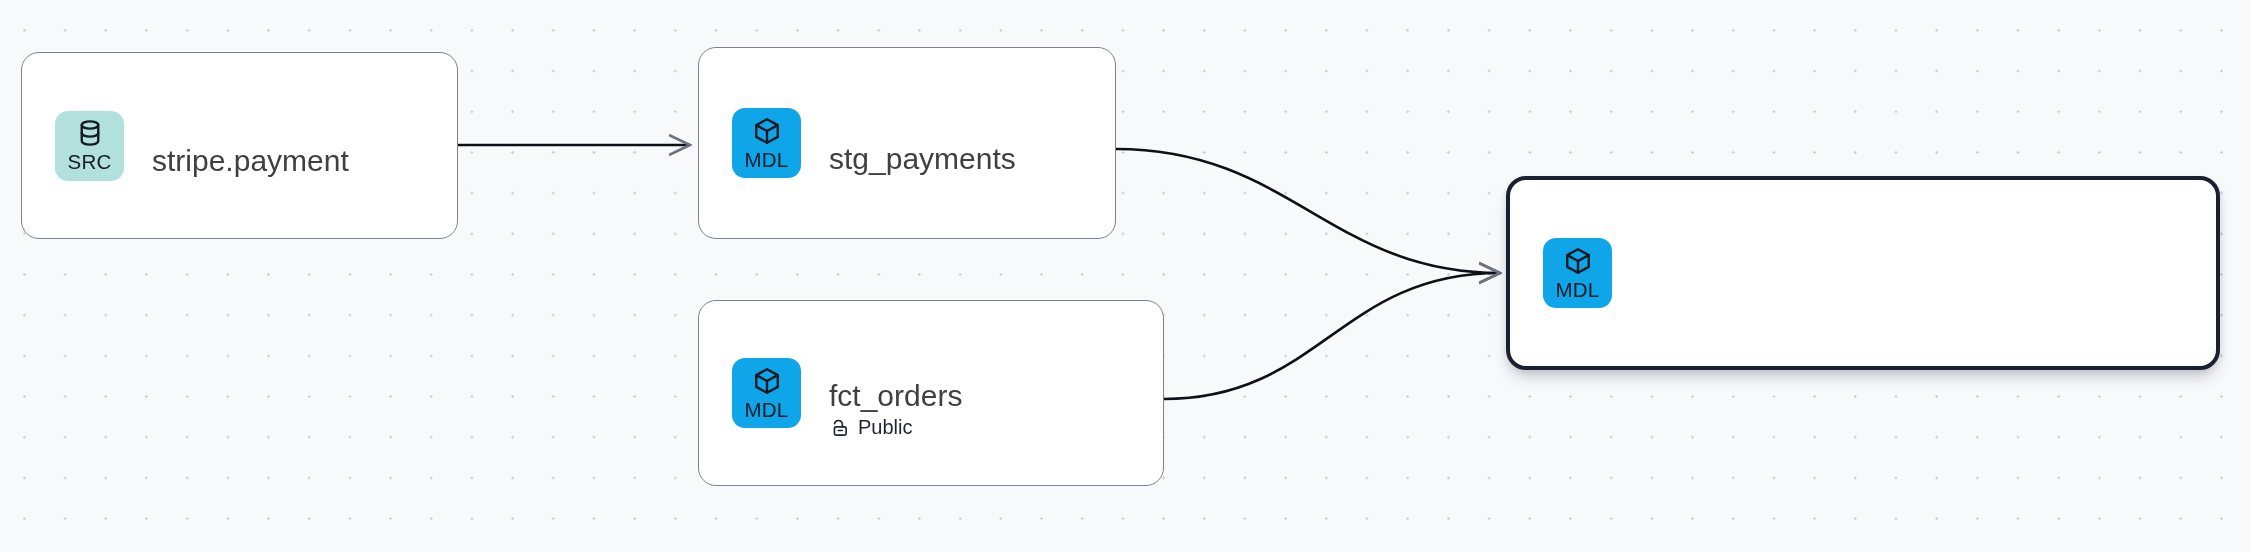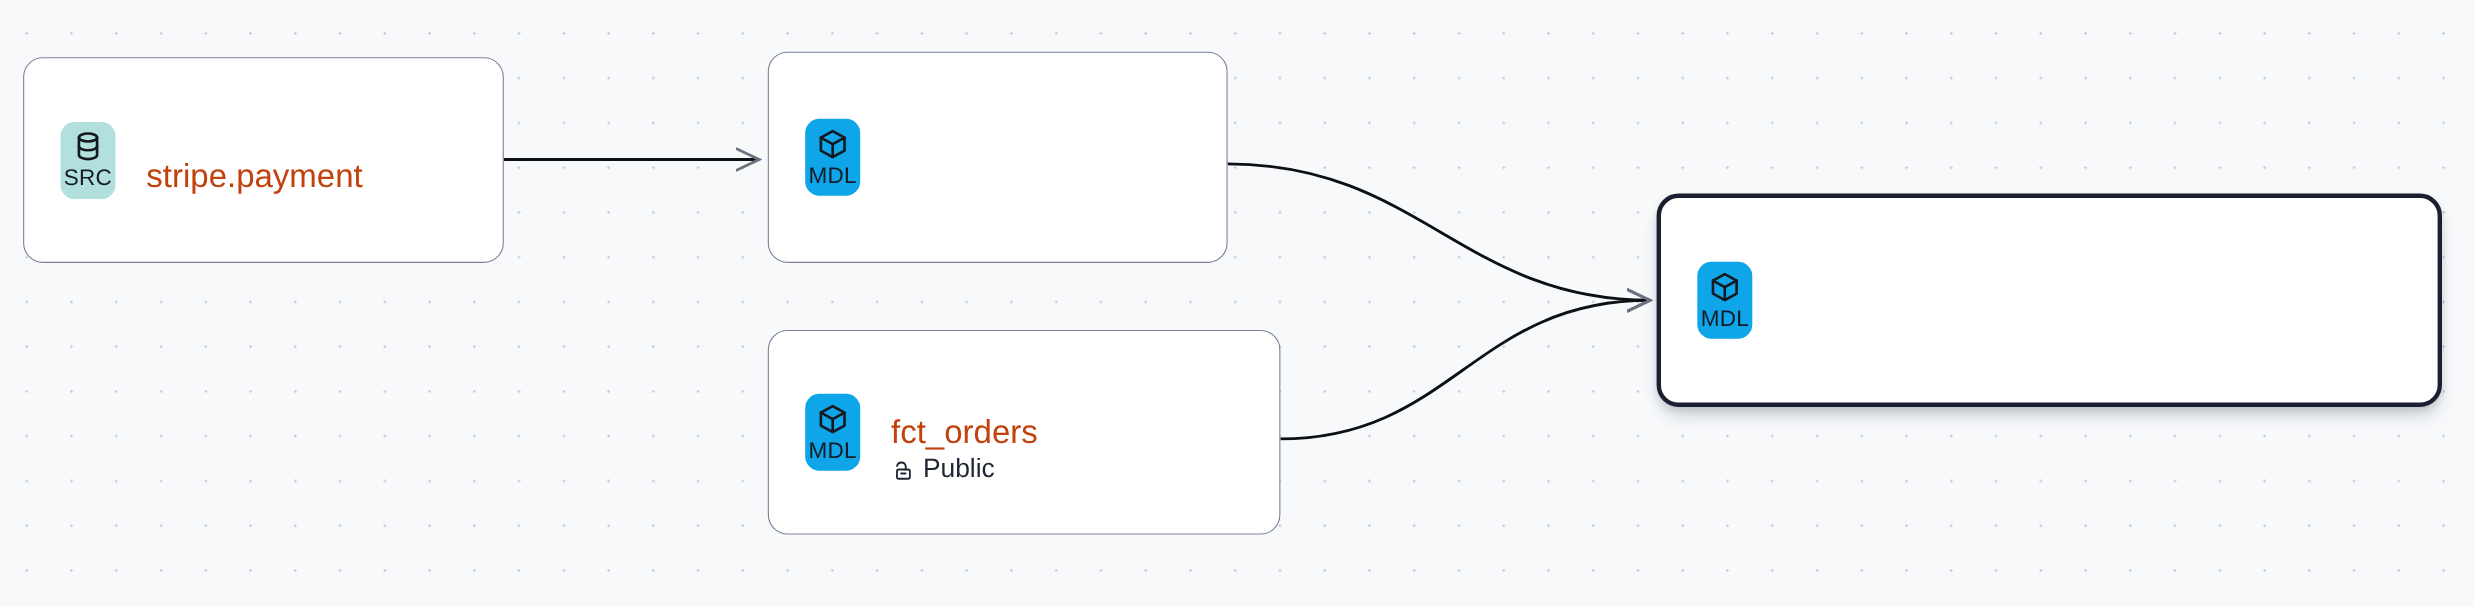--- a/index.html
+++ b/index.html
@@ -44,21 +44,21 @@
   }
   .node.selected {
     border: 4.5px solid #1b2030;
     border-radius: 20px;
     box-shadow: 0 10px 16px -4px rgba(30,38,60,0.22),
                 0 3px 8px -2px rgba(30,38,60,0.14);
   }
 
   .badge {
     flex: 0 0 auto;
-    width: 50px;
+    width: 69px;
     height: 70px;
     border-radius: 13px;
     display: flex;
     flex-direction: column;
     align-items: center;
     justify-content: center;
     gap: 1px;
     text-align: right;
   }
   .badge.src { background: #b2e0dd; }
@@ -78,30 +78,30 @@
     margin-left: 28px;
     display: flex;
     flex-direction: column;
     justify-content: center;
     gap: 4px;
   }
 
   .node-title {
     font-size: 30px;
     line-height: 1.12;
-    color: #c2410c;
+    color: #404040;
     white-space: nowrap;
     margin-top: 31px;
   }
 
   .node-meta {
     display: flex;
     align-items: center;
     gap: 8px;
-    font-size: 24px;
+    font-size: 20px;
     line-height: 1.1;
     color: #1f2534;
     white-space: nowrap;
   }
   .node-meta svg { display: block; flex: 0 0 auto; }
 
   
   #node-stripe-payment      { left: 21px;   top: 52px;  width: 437px; height: 187px; }
   #node-stg-payments        { left: 698px;  top: 47px;  width: 418px; height: 192px; }
   #node-fct-orders          { left: 698px;  top: 300px; width: 466px; height: 186px; }
@@ -142,20 +142,23 @@
 
   <div class="node" id="node-stg-payments">
     <div class="badge mdl">
       <svg width="30" height="30" viewBox="0 0 24 24" fill="none" stroke="#14191f" stroke-width="1.9" stroke-linecap="round" stroke-linejoin="round">
         <path d="M12 2.6 L20.6 7.3 V16.7 L12 21.4 L3.4 16.7 V7.3 Z"></path>
         <path d="M3.4 7.3 L12 12 L20.6 7.3"></path>
         <path d="M12 12 V21.4"></path>
       </svg>
       <span class="badge-label">MDL</span>
     </div>
+    <div class="node-body">
+      <div class="node-title">stg_payments</div>
+    </div>
   </div>
 
   <div class="node" id="node-fct-orders">
     <div class="badge mdl">
       <svg width="30" height="30" viewBox="0 0 24 24" fill="none" stroke="#14191f" stroke-width="1.9" stroke-linecap="round" stroke-linejoin="round">
         <path d="M12 2.6 L20.6 7.3 V16.7 L12 21.4 L3.4 16.7 V7.3 Z"></path>
         <path d="M3.4 7.3 L12 12 L20.6 7.3"></path>
         <path d="M12 12 V21.4"></path>
       </svg>
       <span class="badge-label">MDL</span>

